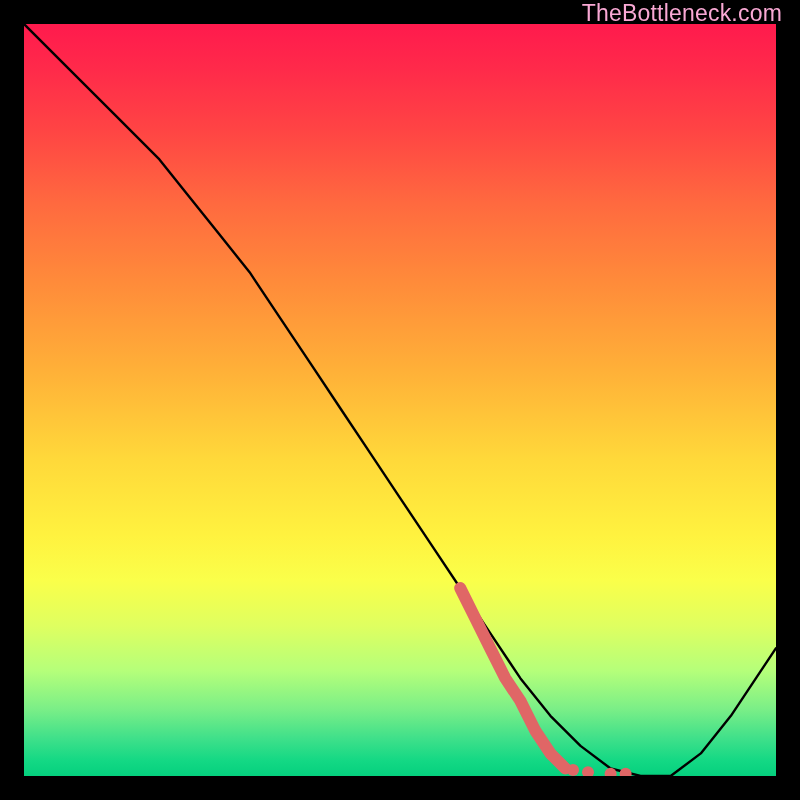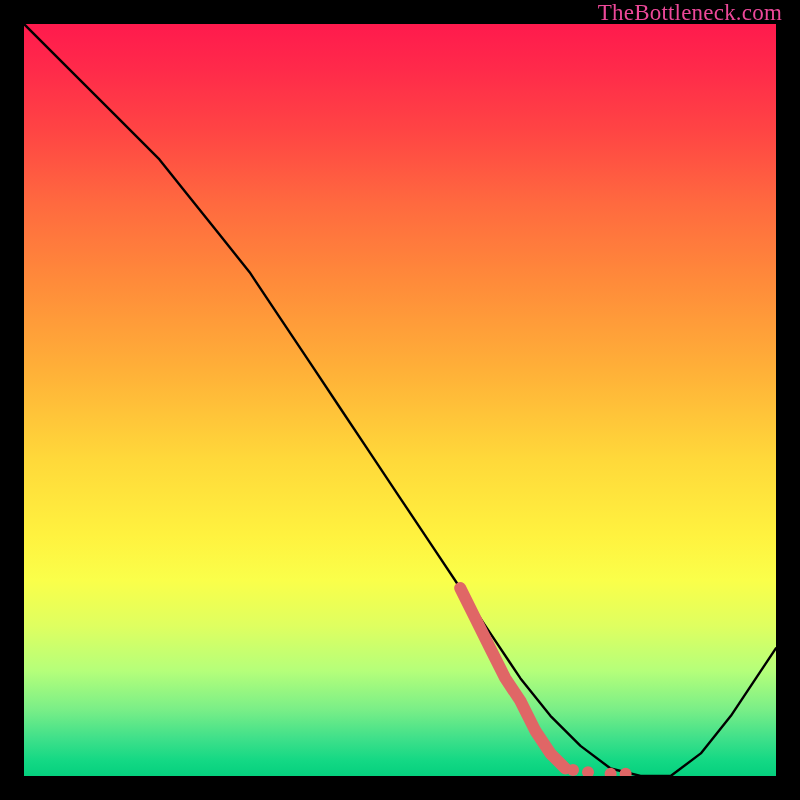--- a/index.html
+++ b/index.html
@@ -45,23 +45,23 @@
     position: absolute;
     left: 0;
     top: 0;
     width: 752px;
     height: 752px;
   }
   .watermark {
     position: absolute;
     top: 0px;
     right: 18px;
-    font-family: Liberation Serif, serif;
+    font-family: Liberation Sans, sans-serif;
     font-size: 23px;
-    color: #ec4899;
+    color: #f9a8d4;
     letter-spacing: 0.2px;
     text-align: right;
   }
 </style>
 </head>
 <body>
 
 <div class="frame">
   <div class="watermark">TheBottleneck.com</div>
 

